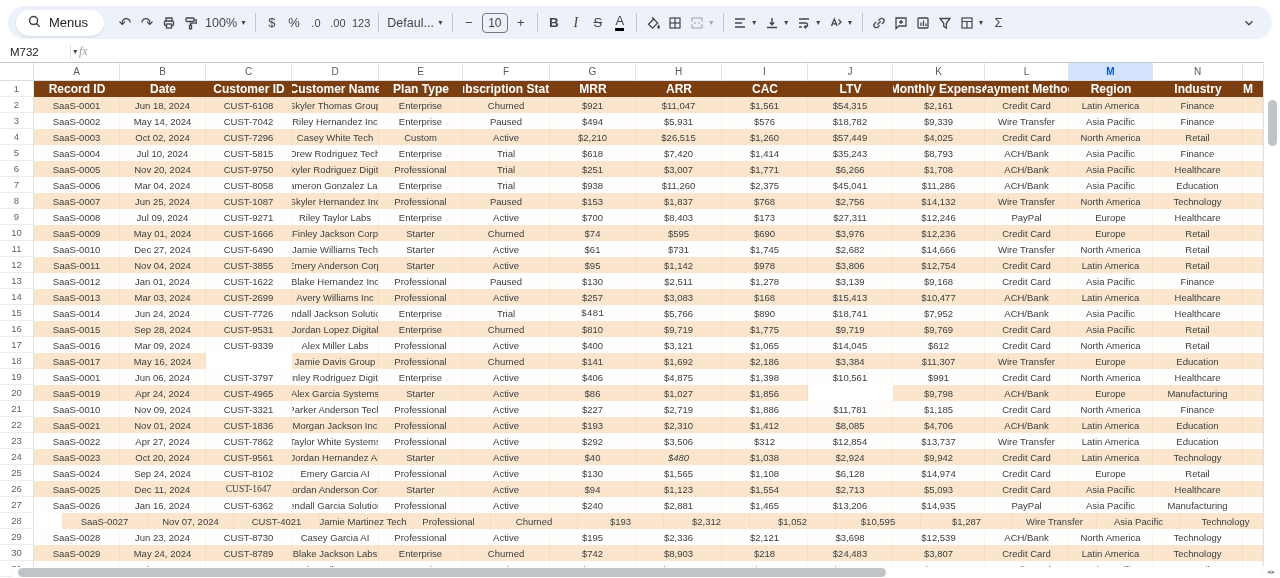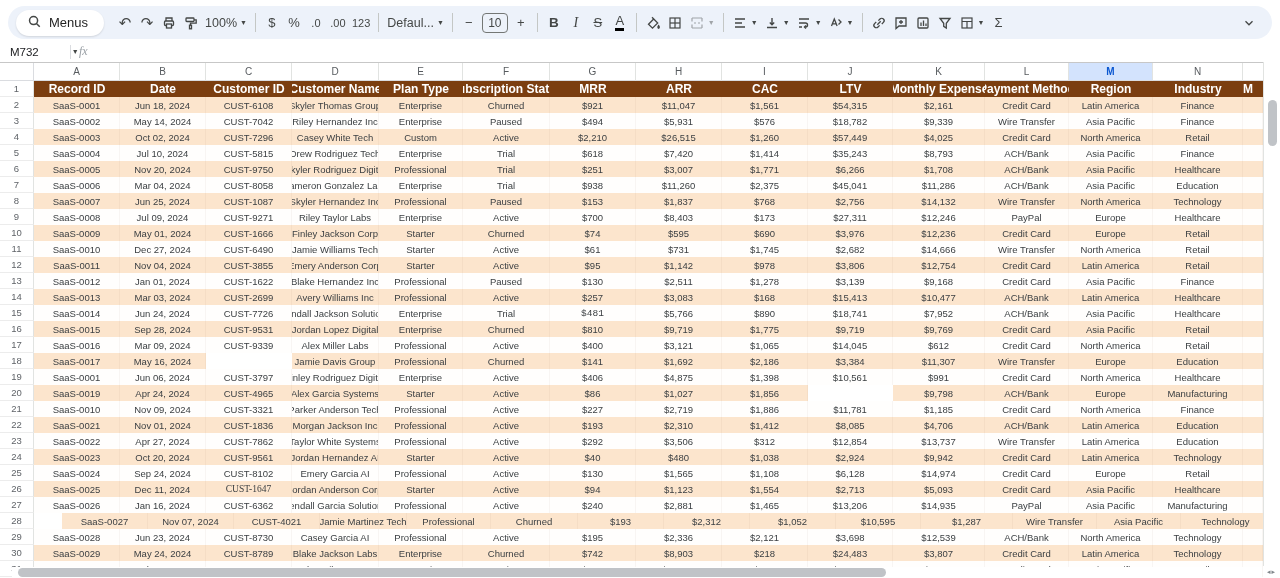--- a/index.html
+++ b/index.html
@@ -729,21 +729,21 @@
       </div>
       <div class="row band">
         <div class="rnum">24</div>
         <div class="cell" style="width: 86px;">SaaS-0023</div>
         <div class="cell" style="width: 86px;">Oct 20, 2024</div>
         <div class="cell" style="width: 86px;">CUST-9561</div>
         <div class="cell" style="width: 87px;">Jordan Hernandez AI</div>
         <div class="cell" style="width: 84px;">Starter</div>
         <div class="cell" style="width: 87px;">Active</div>
         <div class="cell" style="width: 86px;">$40</div>
-        <div class="cell" style="width: 86px;">$480</div>
+        <div class="cell" style="width: 86px; font-style: italic;">$480</div>
         <div class="cell" style="width: 86px;">$1,038</div>
         <div class="cell" style="width: 85px;">$2,924</div>
         <div class="cell" style="width: 92px;">$9,942</div>
         <div class="cell" style="width: 84px;">Credit Card</div>
         <div class="cell" style="width: 84px;">Latin America</div>
         <div class="cell" style="width: 90px;">Technology</div>
         <div class="cell" style="width: 20px;"></div>
       </div>
       <div class="row">
         <div class="rnum">25</div>

